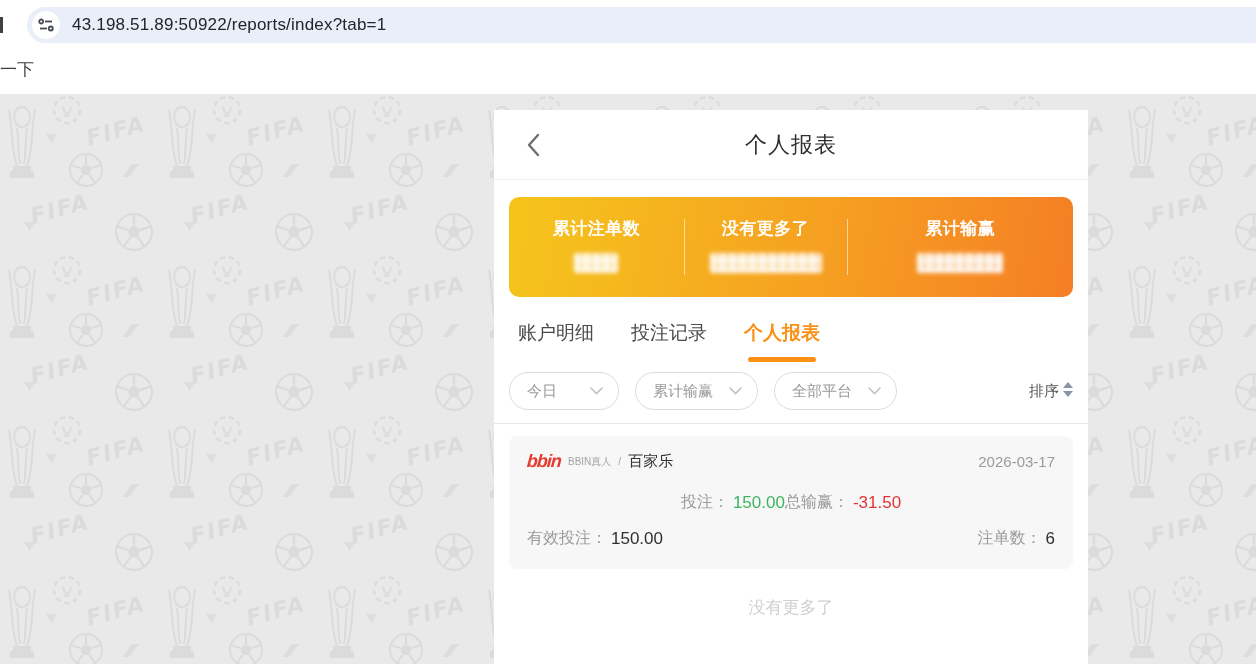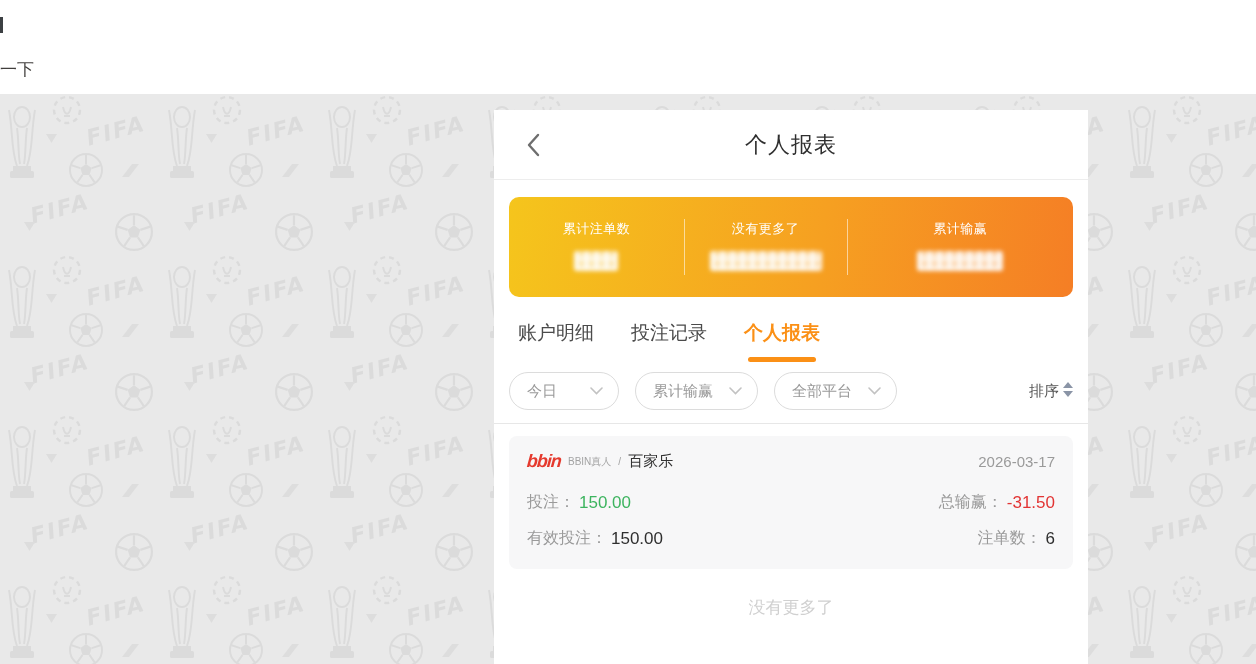--- a/index.html
+++ b/index.html
@@ -27,21 +27,21 @@
   .back-btn { position:absolute; left:28px; top:50%; transform:translateY(-50%); width:22px; height:26px;
     display:flex; align-items:center; justify-content:center; cursor:pointer; }
   .page-title { position:absolute; left:0; right:0; top:50%; transform:translateY(-50%);
     text-align:center; font-size:22px; color:#2f2f2f; font-weight:500; letter-spacing:1px; }
 
   .stats-card { position:relative; margin:17px 15px 0; height:100px; border-radius:10px;
     background:linear-gradient(100deg,#f5c51c 0%,#f6a021 55%,#f57e25 100%);
     display:flex; align-items:center; color:#fff; }
   .stat-col { text-align:center; }
   .stat-col.c1 { flex:0 0 31%; } .stat-col.c2 { flex:0 0 29%; } .stat-col.c3 { flex:0 0 40%; }
-  .stat-label { font-size:13px; font-weight:400; letter-spacing:.5px; margin-bottom:13px; }
+  .stat-label { font-size:17px; font-weight:700; letter-spacing:.5px; margin-bottom:13px; }
   .stat-blur { display:inline-block; height:20px; border-radius:3px;
     background-image:
       repeating-linear-gradient(90deg, rgba(255,255,255,.95) 0 5px, rgba(255,255,255,.35) 5px 10px),
       repeating-linear-gradient(0deg, rgba(255,255,255,.85) 0 5px, rgba(255,255,255,.45) 5px 10px);
     filter:blur(2.2px); opacity:.95; }
   .stat-blur.w1 { width:44px; } .stat-blur.w2 { width:112px; } .stat-blur.w3 { width:86px; }
   .stat-divider { position:absolute; top:22px; width:1px; height:56px; background:rgba(255,255,255,.55); }
   .stat-divider.d1 { left:31%; } .stat-divider.d2 { left:60%; }
 
   .tabs { display:flex; gap:37px; padding:23px 0 0 24px; }
@@ -59,21 +59,21 @@
   .sort-label { font-size:15px; color:#555; }
   .sort-caret { display:flex; flex-direction:column; gap:3px; }
   .caret-up { width:0; height:0; border-left:5px solid transparent; border-right:5px solid transparent;
     border-bottom:6px solid #8a94a6; }
   .caret-down { width:0; height:0; border-left:5px solid transparent; border-right:5px solid transparent;
     border-top:6px solid #8a94a6; }
 
   .list { padding:12px 15px 0; }
   .report-card { background:#f7f7f8; border-radius:8px; padding:15px 18px 20px; }
   .rc-row { display:flex; justify-content:space-between; align-items:center; }
-  .rc-row.r2 { margin-top:20px; } .rc-row.r3 { margin-top:15px; }
+  .rc-row.r2 { margin-top:20px;justify-content:center; } .rc-row.r3 { margin-top:15px; }
   .provider { display:flex; align-items:center; gap:7px; }
   .provider-logo { font-size:18px; font-weight:800; font-style:italic; color:#e53a2e;
     letter-spacing:-1px; transform:skewX(-4deg); }
   .provider-name { font-size:10px; color:#a3a3a3; }
   .game-name { font-size:15px; color:#333; }
   .rc-date { font-size:15px; color:#9a9a9a; }
   .rc-label { font-size:16px; color:#9a9a9a; }
   .rc-value { font-size:17px; margin-left:4px; }
   .val-green { color:#3db45f; } .val-red { color:#e23434; } .val-dark { color:#2f2f2f; }
   .pair { display:flex; align-items:center; }
@@ -120,20 +120,33 @@
           <use href="#tri" x="24" y="128"></use>
         </g>
       </pattern>
     </defs>
     <rect x="0" y="0" width="1256" height="570" fill="url(#fifaPattern)"></rect>
   </svg>
 </div>
 
 <div class="top-strip">
   <div class="edge-fragment"></div>
+  <div class="url-bar">
+    <div class="url-icon-circle">
+      <svg width="16" height="16" viewBox="0 0 16 16">
+        <g stroke="#45494f" stroke-width="1.8" fill="none">
+          <circle cx="3.2" cy="4.5" r="2"></circle>
+          <line x1="7" y1="4.5" x2="14" y2="4.5"></line>
+          <circle cx="12.8" cy="11.5" r="2"></circle>
+          <line x1="2" y1="11.5" x2="9" y2="11.5"></line>
+        </g>
+      </svg>
+    </div>
+    <span class="url-text">43.198.51.89:50922/reports/index?tab=1</span>
+  </div>
   <span class="partial-text">一下</span>
 </div>
 
 <div class="panel">
 
   <div class="panel-header">
     <div class="back-btn">
       <svg width="15" height="24" viewBox="0 0 15 24">
         <polyline points="12,2 3,12 12,22" fill="none" stroke="#6e6e6e" stroke-width="2.4" stroke-linecap="round" stroke-linejoin="round"></polyline>
       </svg>

